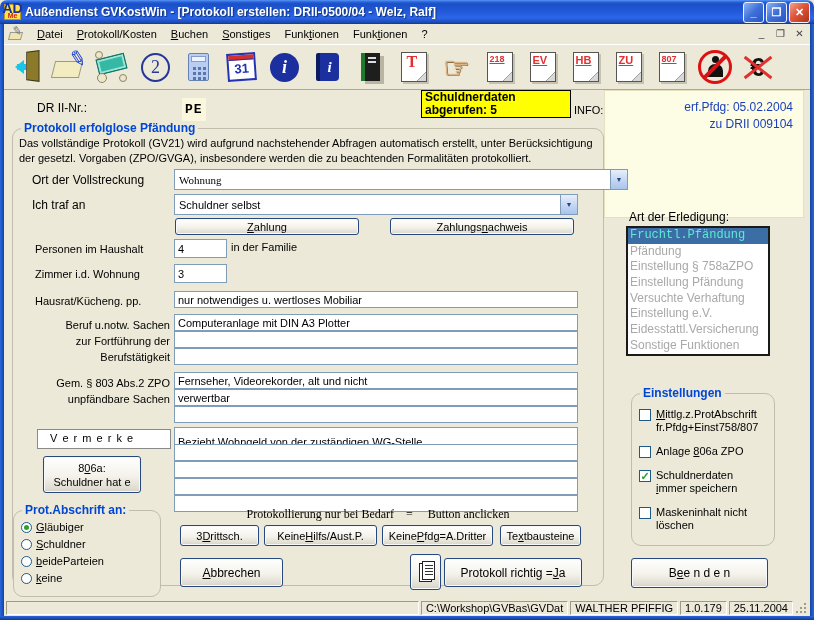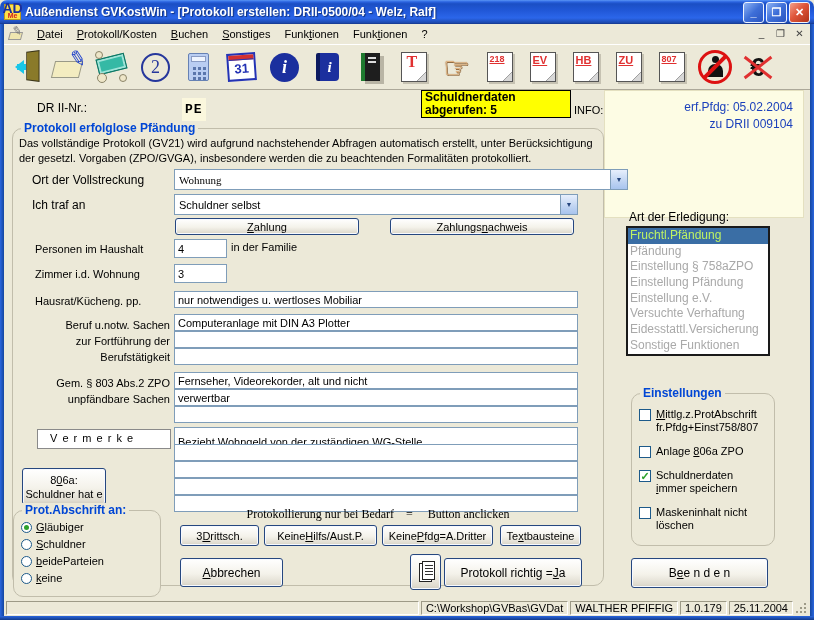--- a/index.html
+++ b/index.html
@@ -123,40 +123,40 @@
     color:#27477f;font-size:7px;}
 
   .xpbtn{position:absolute;border:1px solid #26477f;border-radius:3px;
     background:linear-gradient(180deg,#ffffff 0%,#f4f2ea 55%,#e0dcd0 90%,#d2cec0 100%);
     display:flex;align-items:center;justify-content:center;font-size:11px;color:#000;
     box-shadow:inset 0 0 0 1px #f6f9ff;cursor:default;white-space:nowrap;}
   .xpbtn u{text-decoration:underline;}
 
   .vermerk-cap{position:absolute;left:24px;top:300px;width:134px;height:20px;background:#fff;
     border:1px solid #8a8a8a;padding:2px 12px;letter-spacing:1px;}
-  .btn-806a{left:9px;top:327px;width:84px;height:37px;flex-direction:column;line-height:14px;overflow:hidden;margin-top:12px;}
+  .btn-806a{left:30px;top:327px;width:98px;height:37px;flex-direction:column;line-height:14px;overflow:hidden;}
   .note{position:absolute;left:150px;top:378px;width:430px;text-align:center;
     font-family:"Liberation Serif",serif;font-size:12px;white-space:pre;}
 
   .pagesbtn .pg{position:absolute;left:8px;top:8px;width:13px;height:19px;background:#fff;border:1px solid #222;}
   .pagesbtn .pg.p2{left:11px;top:6px;}
   .pagesbtn .pg.p2 i{position:absolute;left:2px;top:3px;width:8px;height:1px;background:#333;box-shadow:0 3px #333,0 6px #333,0 9px #333;}
 
   
   .radio-group{left:9px;top:420px;width:148px;height:87px;background:#ece9d8;}
   .radio-row{position:absolute;left:7px;display:flex;align-items:center;gap:4px;}
   .radio{width:11px;height:11px;border:1px solid #1d5a8a;border-radius:50%;background:#fff;position:relative;flex:0 0 auto;}
   .radio.on::after{content:"";position:absolute;left:2px;top:2px;width:5px;height:5px;border-radius:50%;background:#2da12d;}
   .radio-row u,.cb-row u{text-decoration:underline;}
 
   
   .erl-label{position:absolute;left:625px;top:120px;font-size:12px;}
   .listbox{position:absolute;left:622px;top:136px;width:144px;height:130px;background:#fff;border:2px solid #1a1a1a;overflow:hidden;}
   .listitem{height:15.7px;line-height:15.7px;padding:0 2px;color:#a9a9a9;font-size:12px;white-space:nowrap;overflow:hidden;}
-  .listitem.on{background:#3a6ea5;color:#bef264;}
+  .listitem.on{background:#3a6ea5;color:#5eead4;font-family:Liberation Mono, monospace;}
 
   .einst-group{left:627px;top:303px;width:144px;height:153px;}
   .cb-col{position:absolute;left:7px;top:14px;display:flex;flex-direction:column;gap:11px;}
   .cb-row{display:flex;gap:5px;line-height:13px;}
   .checkbox{width:12px;height:12px;border:1px solid #1d5a8a;background:#fff;flex:0 0 auto;margin-top:1px;
     display:flex;align-items:center;justify-content:center;}
   .checkbox .mark{display:none;color:#2da12d;font-weight:bold;font-size:11px;line-height:10px;}
   .checkbox.on .mark{display:block;}
 
   .btn-beenden{left:627px;top:468px;width:137px;height:30px;font-size:12px;}
@@ -424,22 +424,22 @@
         <span><u>k</u>eine</span>
       </div>
     </div>
 
     <span class="erl-label">Art der Erledigung:</span>
     <div class="listbox">
       <div class="listitem on">Fruchtl.Pfändung</div>
       <div class="listitem">Pfändung</div>
       <div class="listitem">Einstellung § 758aZPO</div>
       <div class="listitem">Einstellung Pfändung</div>
+      <div class="listitem">Versuchte Verhaftung</div>
       <div class="listitem">Einstellung e.V.</div>
-      <div class="listitem">Versuchte Verhaftung</div>
       <div class="listitem">Eidesstattl.Versicherung</div>
       <div class="listitem">Sonstige Funktionen</div>
     </div>
 
     <div class="groupbox einst-group">
       <div class="legend">Einstellungen</div>
       <div class="cb-col">
         <div class="cb-row">
           <span class="checkbox"></span>
           <span><span><u>M</u>ittlg.z.ProtAbschrift</span><br><span>fr.Pfdg+Einst758/807</span></span>

